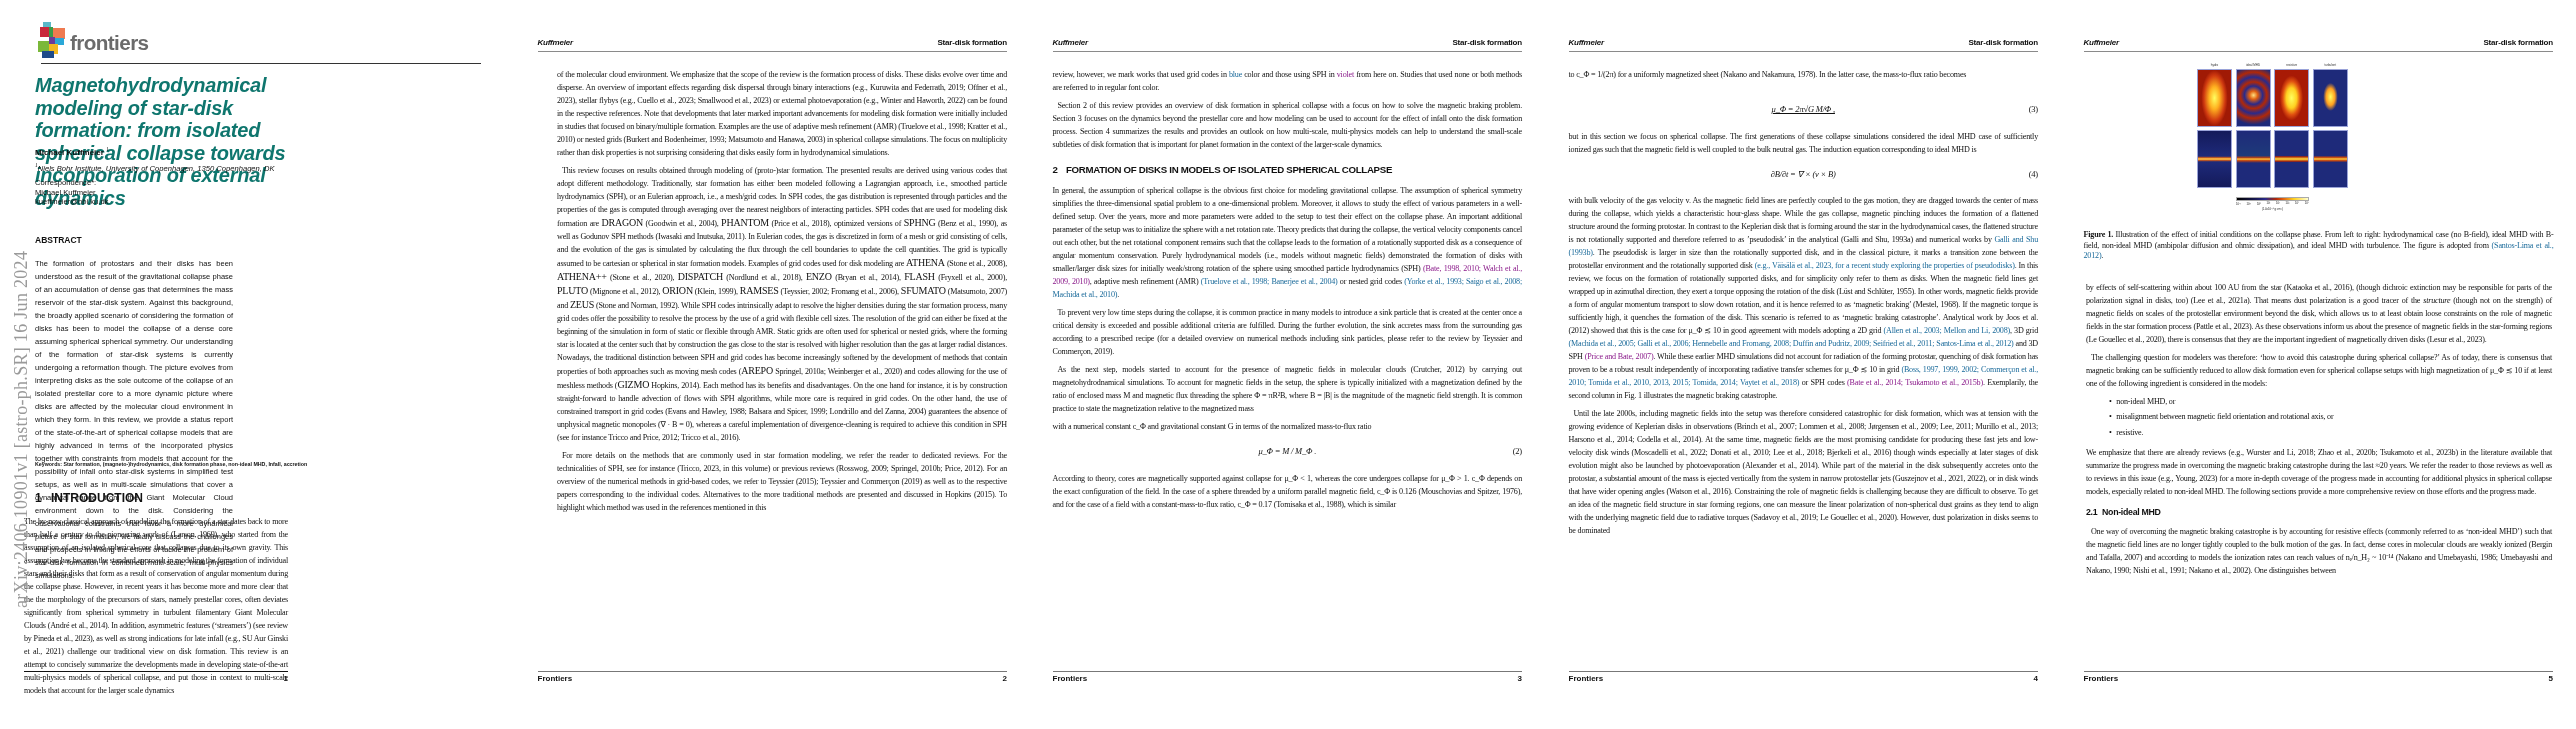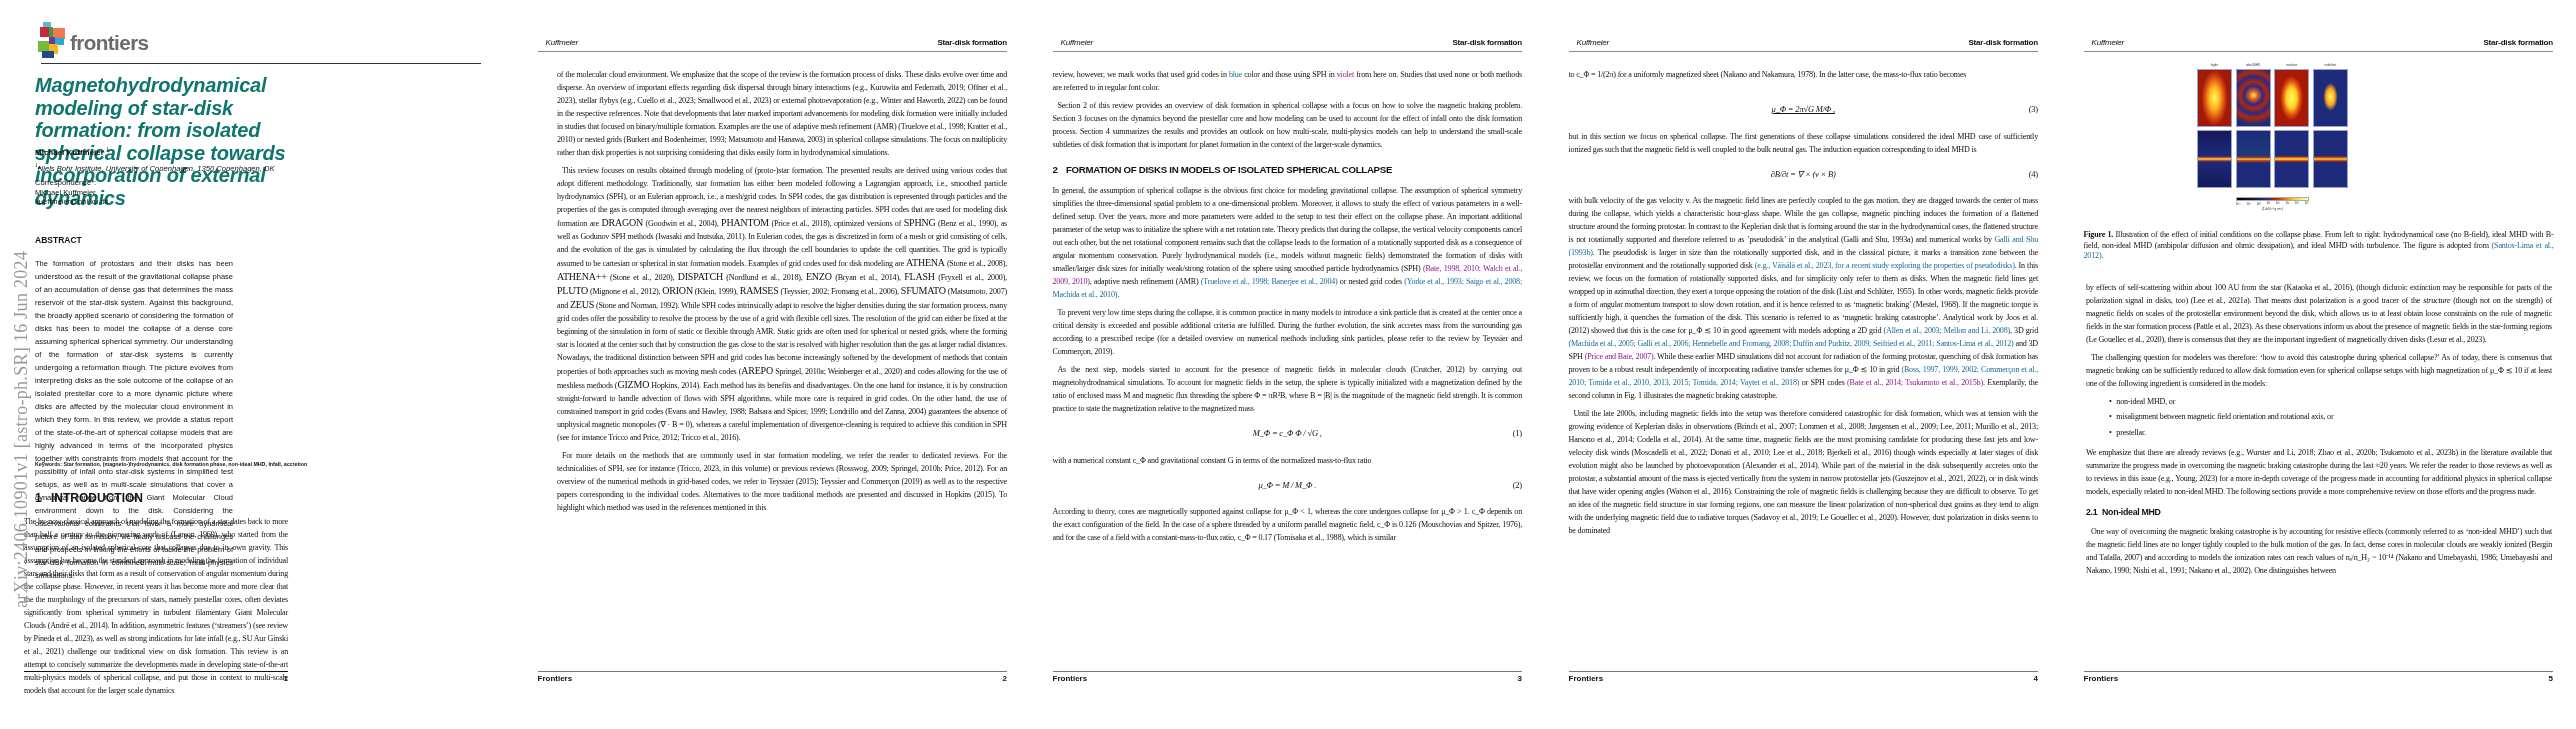--- a/index.html
+++ b/index.html
@@ -6,21 +6,21 @@
   html, body { width: 2576px; height: 729px; background: #ffffff; overflow: hidden; }
   body { position: relative; font-family: "Liberation Serif", serif; color: #111; }
   .page { position: absolute; top: 0; height: 729px; background: #fff; }
   .p1 { left: 0; width: 515px; }
   .p2 { left: 515px; width: 515px; }
   .p3 { left: 1030px; width: 515px; }
   .p4 { left: 1546px; width: 515px; }
   .p5 { left: 2061px; width: 515px; }
   .running-head { position: absolute; top: 34px; left: 22.5px; right: 23px; height: 18px;
     border-bottom: 1.2px solid #8a8a8a; font-family: "Liberation Sans", sans-serif; font-size: 8px; }
-  .running-head .author { position: absolute; left: 8px; top: 3.6px; font-style: italic; font-weight: normal; letter-spacing: -0.2px; }
+  .running-head .author { position: absolute; left: 0; top: 3.6px; font-style: italic; font-weight: bold; letter-spacing: -0.2px; }
   .running-head .short-title { position: absolute; right: 0; top: 3.6px; font-weight: bold; letter-spacing: -0.2px; }
   .footer { position: absolute; left: 22.5px; right: 23px; border-top: 1.2px solid #777;
     font-family: "Liberation Sans", sans-serif; font-size: 8px; font-weight: bold; padding-top: 1.8px; height: 13.4px; }
   .footer .journal { position: absolute; left: 0; top: 1.8px; }
   .footer .pageno { position: absolute; right: 0; top: 1.8px; }
 
   .body { position: absolute; left: 22.5px; right: 23px; font-size: 8.1px; line-height: 13px; text-align: justify; letter-spacing: -0.2px; }
   .body p { margin-bottom: 4.9px; }
   .body p.indent { text-indent: 4.9px; }
   .sc { font-variant: small-caps; font-size: 10px; }
@@ -145,21 +145,20 @@
     <span class="author">Kuffmeier</span>
     <span class="short-title">Star-disk formation</span>
   </div>
   <div class="body" style="top:68px;">
     <p><span>review, however, we mark works that used grid codes in </span><span class="blue">blue</span><span> color and those using SPH in </span><span class="violet">violet</span><span> from here on. Studies that used none or both methods are referred to in regular font color.</span></p>
     <p class="indent">Section 2 of this review provides an overview of disk formation in spherical collapse with a focus on how to solve the magnetic braking problem. Section 3 focuses on the dynamics beyond the prestellar core and how modeling can be used to account for the effect of infall onto the disk formation process. Section 4 summarizes the results and provides an outlook on how multi-scale, multi-physics models can help to understand the small-scale subtleties of disk formation that is important for planet formation in the context of the larger-scale dynamics.</p>
     <div class="sec-h"><span class="num">2</span><span>FORMATION OF DISKS IN MODELS OF ISOLATED SPHERICAL COLLAPSE</span></div>
     <p><span>In general, the assumption of spherical collapse is the obvious first choice for modeling gravitational collapse. The assumption of spherical symmetry simplifies the three-dimensional spatial problem to a one-dimensional problem. Moreover, it allows to study the effect of various parameters in a well-defined setup. Over the years, more and more parameters were added to the setup to test their effect on the collapse phase. An important additional parameter of the setup was to initialize the sphere with a net rotation rate. Theory predicts that during the collapse, the vertical velocity components cancel out each other, but the net rotational component remains such that the collapse leads to the formation of a rotationally supported disk as a consequence of angular momentum conservation. Purely hydrodynamical models (i.e., models without magnetic fields) demonstrated the formation of disks with smaller/larger disk sizes for initially weak/strong rotation of the sphere using smoothed particle hydrodynamics (SPH) </span><span class="violet">(Bate, 1998, 2010; Walch et al., 2009, 2010)</span><span>, adaptive mesh refinement (AMR) </span><span class="blue">(Truelove et al., 1998; Banerjee et al., 2004)</span><span> or nested grid codes </span><span class="blue">(Yorke et al., 1993; Saigo et al., 2008; Machida et al., 2010)</span><span>.</span></p>
     <p class="indent">To prevent very low time steps during the collapse, it is common practice in many models to introduce a sink particle that is created at the center once a critical density is exceeded and possible additional criteria are fulfilled. During the further evolution, the sink accretes mass from the surrounding gas according to a prescribed recipe (for a detailed overview on numerical methods including sink particles, please refer to the review by Teyssier and Commerçon, 2019).</p>
     <p class="indent">As the next step, models started to account for the presence of magnetic fields in molecular clouds (Crutcher, 2012) by carrying out magnetohydrodnamical simulations. To account for magnetic fields in the setup, the sphere is typically initialized with a magnetization defined by the ratio of enclosed mass M and magnetic flux threading the sphere Φ = πR²B, where B = |B| is the magnitude of the magnetic field strength. It is common practice to state the magnetization relative to the magnetized mass</p>
-    <div class="eq"><span>M_Φ = c_Φ Φ / √G ,</span><span class="eqno">(1)</span></div>
     <p>with a numerical constant c_Φ and gravitational constant G in terms of the normalized mass-to-flux ratio</p>
     <div class="eq"><span>μ_Φ = M / M_Φ .</span><span class="eqno">(2)</span></div>
     <p>According to theory, cores are magnetically supported against collapse for μ_Φ &lt; 1, whereas the core undergoes collapse for μ_Φ &gt; 1. c_Φ depends on the exact configuration of the field. In the case of a sphere threaded by a uniform parallel magnetic field, c_Φ is 0.126 (Mouschovias and Spitzer, 1976), and for the case of a field with a constant-mass-to-flux ratio, c_Φ = 0.17 (Tomisaka et al., 1988), which is similar</p>
   </div>
   <div class="footer" style="top:671px;">
     <span class="journal">Frontiers</span>
     <span class="pageno">3</span>
   </div>
 </div>
 
@@ -227,21 +226,21 @@
   </div>
   <div class="fig-caption">
     <b>Figure 1.</b><span> Illustration of the effect of initial conditions on the collapse phase. From left to right: hydrodynamical case (no B-field), ideal MHD with B-field, non-ideal MHD (ambipolar diffusion and ohmic dissipation), and ideal MHD with turbulence. The figure is adopted from </span><span class="blue">(Santos-Lima et al., 2012)</span><span>.</span>
   </div>
   <div class="body" style="top:281px;left:25px;right:24px;">
     <p><span>by effects of self-scattering within about 100 AU from the star (Kataoka et al., 2016), (though dichroic extinction may be responsible for parts of the polarization signal in disks, too) (Lee et al., 2021a). That means dust polarization is a good tracer of the </span><i>structure</i><span> (though not on the strength) of magnetic fields on scales of the protostellar environment beyond the disk, which allows us to at least obtain loose constraints on the role of magnetic fields in the star formation process (Pattle et al., 2023). As these observations inform us about the presence of magnetic fields in the star-forming regions (Le Gouellec et al., 2020), there is consensus that they are the important ingredient of magnetically driven disks (Lesur et al., 2023).</span></p>
     <p class="indent">The challenging question for modelers was therefore: ‘how to avoid this catastrophe during spherical collapse?’ As of today, there is consensus that magnetic braking can be sufficiently reduced to allow disk formation even for spherical collapse setups with high magnetization of μ_Φ ≲ 10 if at least one of the following ingredient is considered in the models:</p>
     <ul class="bullets">
       <li>non-ideal MHD, or</li>
       <li>misalignment between magnetic field orientation and rotational axis, or</li>
-      <li>prestellar.</li>
+      <li>resistive.</li>
     </ul>
     <p>We emphasize that there are already reviews (e.g., Wurster and Li, 2018; Zhao et al., 2020b; Tsukamoto et al., 2023b) in the literature available that summarize the progress made in overcoming the magnetic braking catastrophe during the last ≈20 years. We refer the reader to those reviews as well as to reviews in this issue (e.g., Young, 2023) for a more in-depth coverage of the progress made in accounting for additional physics in spherical collapse models, especially related to non-ideal MHD. The following sections provide a more comprehensive review on those efforts and the progress made.</p>
     <div class="subsec-h"><span class="num" style="width:16px">2.1</span><span>Non-ideal MHD</span></div>
     <p class="indent">One way of overcoming the magnetic braking catastrophe is by accounting for resistive effects (commonly referred to as ‘non-ideal MHD’) such that the magnetic field lines are no longer tightly coupled to the bulk motion of the gas. In fact, dense cores in molecular clouds are weakly ionized (Bergin and Tafalla, 2007) and according to models the ionization rates can reach values of nₑ/n_H₂ ~ 10⁻¹⁴ (Nakano and Umebayashi, 1986; Umebayashi and Nakano, 1990; Nishi et al., 1991; Nakano et al., 2002). One distinguishes between</p>
   </div>
   <div class="footer" style="top:671px;">
     <span class="journal">Frontiers</span>
     <span class="pageno">5</span>
   </div>
 </div>

